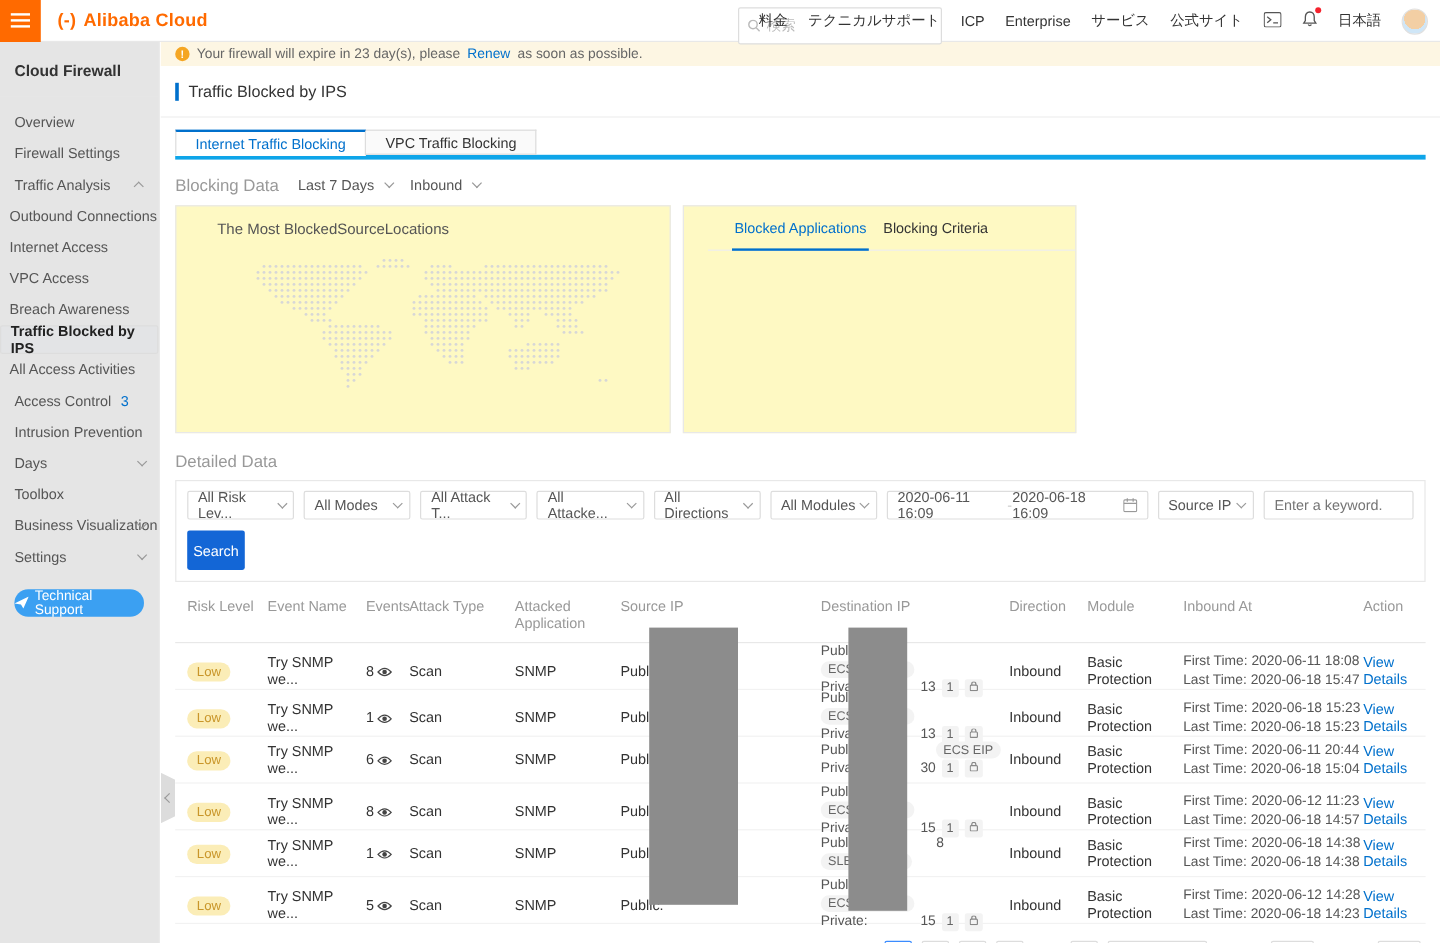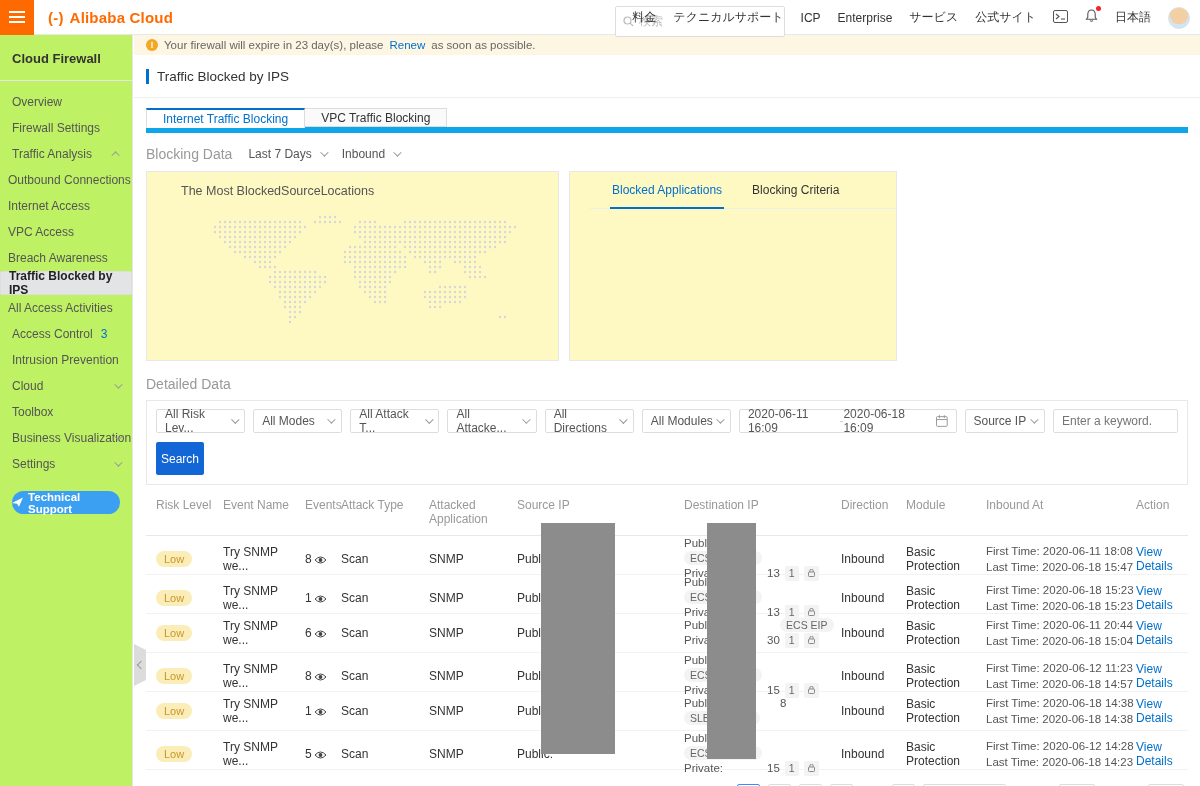--- a/index.html
+++ b/index.html
@@ -19,31 +19,31 @@
     border-radius:2px; display:flex; align-items:center; padding:0 7px; color:#bbb; gap:5px; background:#fff; }
   #tb-nav { position:absolute; right:10px; top:0; height:35px; display:flex; align-items:center; gap:17px;
     font-size:12px; color:#333; }
   #tb-nav .nav-item { cursor:pointer; white-space:nowrap; }
   .bell-wrap { position:relative; }
   .bell-dot { position:absolute; right:-3px; top:-3px; width:5px; height:5px; border-radius:50%; background:#f5222d; }
   #avatar { width:22px; height:22px; border-radius:50%;
     background:radial-gradient(circle at 50% 38%, #f3cfa4 0 55%, #cfe6f7 56% 100%); border:1px solid #e0e0e0; }
 
   
-  #sidebar { position:absolute; left:0; top:35px; width:133px; height:751px; background:#bef264;
+  #sidebar { position:absolute; left:0; top:35px; width:133px; height:751px; background:#e5e5e5;
     border-right:1px solid #e6e6e6; }
   #sb-title { font-weight:bold; font-size:13px; color:#333; padding:16px 0 14px 12px; border-bottom:1px solid #e6e6e6; }
   .si { height:26px; display:flex; align-items:center; padding-left:12px; color:#555; cursor:pointer; position:relative; }
   .si.sub { padding-left:8px; }
   .si.sel { background:#e3e4e6; color:#222; font-weight:bold; }
   .si .badge { color:#0070cc; margin-left:8px; }
   .si .cv { position:absolute; right:12px; }
   #support-btn { margin:14px auto 0 auto; display:flex; align-items:center; justify-content:center; gap:5px;
     width:108px; height:23px; background:var(--support_btn,#3ba0f2); color:#fff; border-radius:12px;
-    font-size:11.5px; cursor:pointer;font-weight:bold; }
+    font-size:11.5px; cursor:pointer; }
 
   
   #collapse-handle { position:absolute; left:134px; top:644px; width:12px; height:42px; background:#dcdcdc;
     clip-path:polygon(0 0,100% 14%,100% 86%,0 100%); display:flex; align-items:center; justify-content:center;
     color:#888; z-index:15; cursor:pointer; }
   #collapse-handle .cv { margin-left:2px; }
 
   
   .cv { display:inline-block; width:6px; height:6px; border-right:1px solid #999; border-bottom:1px solid #999; }
   .cv.down { transform:rotate(45deg) translateY(-2px); }
@@ -58,40 +58,40 @@
   #banner .warn-ic { width:12px; height:12px; border-radius:50%; background:#f5a623; color:#fff; font-size:9px;
     display:flex; align-items:center; justify-content:center; font-weight:bold; }
   #banner a { color:#0070cc; text-decoration:none; cursor:pointer; }
   #pagehead { height:43px; display:flex; align-items:center; padding-left:12px; border-bottom:1px solid #efefef; }
   #pagehead .bar { width:3px; height:15px; background:#0070cc; margin-right:8px; }
   #pagehead .t { font-size:13.5px; color:#333; }
 
   #content { padding:10px 12px 0 12px; }
 
   
-  #tabs { display:flex; border-bottom:6px solid #0ea5e9; height:25px; }
+  #tabs { display:flex; border-bottom:4px solid #0ea5e9; height:25px; }
   .tab { padding:0 16px; display:flex; align-items:center; font-size:12px; cursor:pointer; }
   .tab.active { border:1px solid #ddd; border-bottom:1px solid #fff; border-top:2px solid #0070cc;
     color:#0070cc; background:#fff; margin-bottom:-1px; }
   .tab.idle { border:1px solid #ddd; border-left:none; background:#fafafa; color:#333; }
 
   
   #bd-head { display:flex; align-items:center; margin-top:13px; gap:16px; }
   #bd-head .h { font-size:14px; color:#999; }
   .mini-dd { display:flex; align-items:center; gap:8px; color:#555; cursor:pointer; }
 
   
   #panels { display:flex; gap:10px; margin-top:9px; }
   .panel { border:1px solid #e8e8e8; background:#fef9c3; height:190px; position:relative;padding-left:20px; }
   #panel-map { width:413px; }
   #panel-dest { width:287px; }
   #panel-apps { width:328px; }
   .panel .ptitle { font-size:12.5px; color:#555; padding:12px 0 0 14px; }
   #world-map { display:block; margin:16px auto 0 auto; }
-  #apps-tabs { display:flex; gap:26px; padding:0 0 0 20px; height:37px; align-items:center; border-bottom:1px solid #eee; }
+  #apps-tabs { display:flex; gap:10px; padding:0 0 0 20px; height:37px; align-items:center; border-bottom:1px solid #eee; }
   #apps-tabs .at { cursor:pointer; padding:10px 2px; }
   #apps-tabs .at.on { color:#0070cc; border-bottom:2px solid #0070cc; margin-bottom:-1px; }
   .empty { position:absolute; left:0; right:0; top:62px; text-align:center; color:#666; }
   .empty .txt { margin-top:6px; font-size:11.5px; }
 
   
   #dd-head { font-size:14px; color:#999; margin-top:15px; }
   #filter-card { border:1px solid #e8e8e8; margin-top:8px; padding:8px 9px 9px 9px; }
   #filter-row { display:flex; gap:8px; }
   .sel { height:24px; border:1px solid #ddd; border-radius:2px; display:flex; align-items:center;
@@ -217,21 +217,21 @@
       <span>All Access Activities</span>
     </div>
   <div class="si">
       <span>Access Control</span>
       <span class="badge">3</span>
     </div>
   <div class="si">
       <span>Intrusion Prevention</span>
     </div>
   <div class="si">
-      <span>Cloud</span>
+      <span>Days</span>
       <span class="cv down"></span>
     </div>
   <div class="si">
       <span>Toolbox</span>
     </div>
   <div class="si">
       <span>Business Visualization</span>
       <span class="cv down"></span>
     </div>
   <div class="si">

